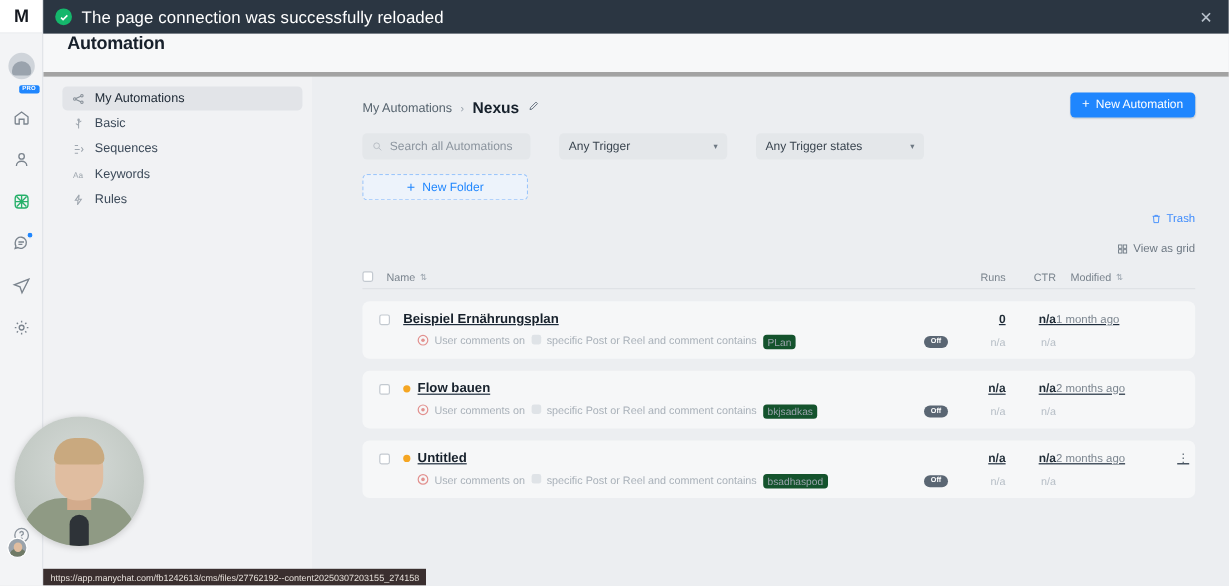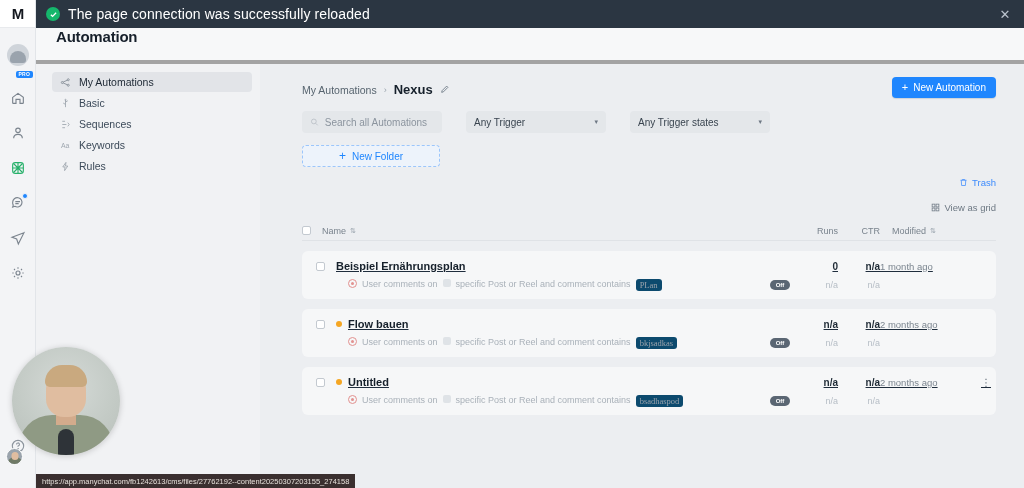--- a/index.html
+++ b/index.html
@@ -194,23 +194,23 @@
   }
   .sub-desc { display: flex; align-items: flex-start; gap: 5px; margin-left: 23px; flex: 1; }
   .trig-ico {
     width: 9px; height: 9px; border-radius: 50%;
     border: 1px solid #e2918f; display: flex; align-items: center; justify-content: center;
     flex: 0 0 auto;
   }
   .trig-ico span { width: 3px; height: 3px; background: #e2918f; border-radius: 50%; }
   .mini-sq { width: 8px; height: 8px; background: #dfe3e7; border-radius: 2px; display: inline-block; }
   .tag {
-    background: #0c4a6e; color: #9aa3ac; border-radius: 3px;
+    background: #14532d; color: #9aa3ac; border-radius: 3px;
     padding: 1px 4px; font-size: 8.5px; max-width: 78px; overflow: hidden;
-    text-overflow: clip; white-space: nowrap; display: inline-block; font-family: Liberation Serif, serif;
+    text-overflow: clip; white-space: nowrap; display: inline-block;
   }
   .toggle {
     width: 20px; height: 10px; border-radius: 5px; background: #5a6673;
     display: flex; align-items: center; justify-content: center;
     color: #fff; font-size: 6px; font-weight: 700; flex: 0 0 auto;
     margin-right: 4px; cursor: pointer;
   }
   .sub-runs { width: 44px; text-align: right; font-size: 9px; color: #b6bec6; }
   .sub-ctr  { width: 42px; text-align: right; font-size: 9px; color: #b6bec6; }
   .sub-mod  { width: 96px; }

